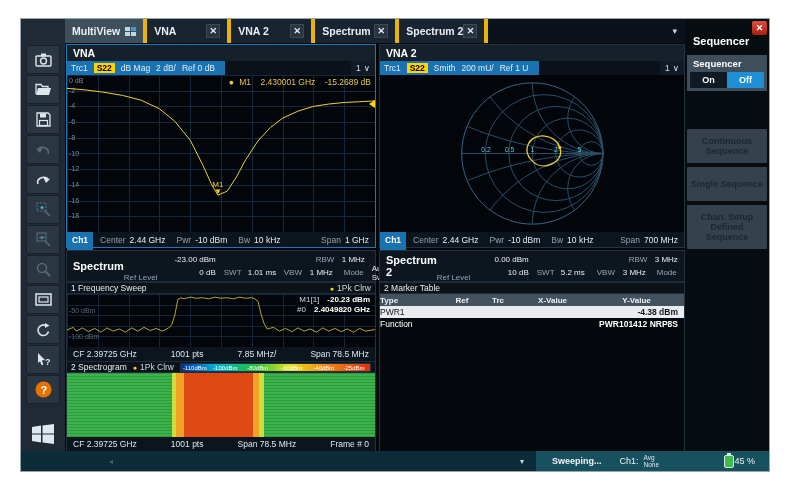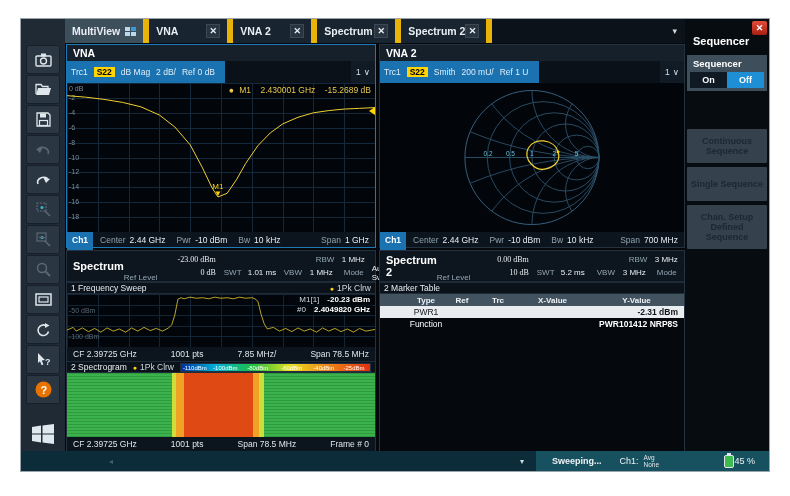--- a/index.html
+++ b/index.html
@@ -9,39 +9,39 @@
   
   .toolbar { position: absolute; left: 0; top: 0; width: 44px; bottom: 20px; background: #1f2a35; display: flex; flex-direction: column; align-items: center; padding-top: 26px; }
   .tool { width: 34px; height: 29px; background: #2a3642; border: 1px solid #17202a; border-radius: 2px; margin-bottom: 1px; display: flex; align-items: center; justify-content: center; color: #dfe7ec; }
   .tool.dis { color: #5a6975; }
   .tool svg { display: block; }
   .tool.help { background: #2a3642; }
   .win-logo { position: absolute; bottom: 4px; left: 7px; width: 30px; height: 26px; display: flex; align-items: center; justify-content: center; }
 
   
   .tabbar { position: absolute; left: 44px; top: 0; right: 84px; height: 24px; background: #0b1219; display: flex; align-items: stretch; }
-  .tab { display: flex; align-items: center; padding: 0 7px; background: #18242f; border-right: 6px solid #eab308; color: #e8eef3; font-size: 10.5px; font-weight: bold; min-width: 84px; }
+  .tab { display: flex; align-items: center; padding: 0 7px; background: #18242f; border-right: 4px solid #eab308; color: #e8eef3; font-size: 10.5px; font-weight: bold; min-width: 84px; }
   .tab.active { background: #3e4f5c; min-width: 76px; }
   .tab .x { margin-left: auto; width: 14px; height: 14px; background: #28343f; border: 1px solid #3c4954; color: #e8eef3; font-size: 9px; line-height: 12px; text-align: center; font-weight: bold; }
   .mv-ico { display: inline-grid; grid-template-columns: 5px 5px; grid-gap: 1px; margin-left: 5px; }
   .mv-ico i { width: 5px; height: 4px; background: #bcd8ea; }
   .mv-ico i:nth-child(2) { background: #3d9bd1; }
   .tab-overflow { margin-left: auto; color: #cfd9e0; font-size: 9px; align-self: center; padding-right: 8px; }
 
   
   .main { position: absolute; left: 44px; top: 24px; right: 84px; bottom: 20px; background: #04070b; }
   .win { position: absolute; background: #05080d; border: 1px solid #243240; display: flex; flex-direction: column; }
   .win.focus { border-color: #1d7ab8; }
   #w-vna { left: 1px; top: 1px; width: 310px; height: 204px; }
   #w-vna2 { left: 314px; top: 1px; width: 306px; height: 204px; }
   #w-spec { left: 1px; top: 207px; width: 310px; height: 202px; }
   #w-spec2 { left: 314px; top: 207px; width: 306px; height: 202px; }
 
   .wtitle { height: 16px; background: #15202b; color: #fff; font-size: 10.5px; font-weight: bold; line-height: 16px; padding-left: 6px; }
-  .thdr { height: 22px; background: #0a1118; display: flex; align-items: stretch; font-size: 8.5px; color: #dfeef8; text-align: center; }
+  .thdr { height: 14px; background: #0a1118; display: flex; align-items: stretch; font-size: 8.5px; color: #dfeef8; text-align: center; }
   .ttag { display: flex; align-items: center; background: #1a72b0; padding: 0 4px; }
   .ttag span { margin-right: 6px; white-space: nowrap; }
   .ttag .prm { background: #ffd400; color: #000; font-weight: bold; padding: 0 3px; }
   .tsel { margin-left: auto; display: flex; align-items: center; color: #cfe0ec; padding: 0 5px; background: #101b26; font-size: 8.5px; }
   .tsel b { margin-right: 3px; font-weight: normal; }
 
   .plot { flex: 1; position: relative; background: #02050a; overflow: hidden;
     background-image: repeating-linear-gradient(to bottom, #13283a 0, #13283a 1px, transparent 1px, transparent 10%),
                       repeating-linear-gradient(to right, #13283a 0, #13283a 1px, transparent 1px, transparent 10%); }
   .plot svg.trace { position: absolute; inset: 0; width: 100%; height: 100%; }
@@ -58,21 +58,21 @@
   .fp.last { margin-left: auto; margin-right: 0; }
 
   .smith-wrap { position: absolute; inset: 0; display: flex; align-items: center; justify-content: center; }
   .smith { height: 100%; }
 
   
   .shdr { height: 31px; background: #0d151e; border-bottom: 1px solid #1d2b38; display: flex; font-size: 8px; color: #93a7b4; }
   .sname { width: 80px; display: flex; align-items: center; padding-left: 6px; color: #fff; font-size: 11px; font-weight: bold; }
   .srows { flex: 1; display: flex; flex-direction: column; justify-content: center; }
   .srow { display: flex; height: 13px; align-items: center; }
-  .sl { width: 38px; margin-top: 36px; } .sv { width: 54px; text-align: right; color: #e8eef3; font-family: Liberation Serif, serif; }
+  .sl { width: 38px; margin-top: 36px; } .sv { width: 54px; text-align: right; color: #e8eef3; }
   .sl2 { width: 24px; margin-left: 8px; } .sv2 { width: 36px; color: #e8eef3; }
   .sl3 { width: 26px; } .sv3 { width: 34px; color: #e8eef3; }
   .sl4 { width: 28px; } .sv4 { flex: 1; color: #e8eef3; }
   .gap56 { width: 32px; }
 
   .bar { height: 12px; background: #0b1219; border-top: 1px solid #1f2d3a; border-bottom: 1px solid #1f2d3a; display: flex; align-items: center; font-size: 8.5px; color: #e8eef3; padding: 0 4px; }
   .bar .dot { color: #ffd400; margin-left: auto; font-size: 7px; }
   .bar .tag { color: #cfd9e0; margin-left: 3px; }
 
   .spec-plot { height: 53px; position: relative; background: #02050a; overflow: hidden;
@@ -91,21 +91,21 @@
   .spectro { flex: 1; position: relative;
     background:
       linear-gradient(to right, rgba(0,0,0,0) 0 34%, #cddd3a 34% 35.5%, #f0a224 35.5% 38%, #df4a14 38% 60.5%, #f0a224 60.5% 62.5%, #cddd3a 62.5% 64%, rgba(0,0,0,0) 64%),
       repeating-linear-gradient(to bottom, rgba(10,80,25,.25) 0 1px, transparent 1px 3px),
       #3cb24c; }
 
   
   .mt-head { height: 12px; display: flex; background: #42525e; color: #eef3f7; font-size: 8px; font-weight: bold; align-items: center; text-align: center; }
   .mt-row { height: 12px; display: flex; font-size: 8.5px; color: #fff; align-items: center; }
   .mt-row.sel { background: #e9edef; color: #10161c; }
-  .c-type { width: 64px; text-align: center; padding-left: 28px; } .c-ref { width: 36px; text-align: center; } .c-trc { width: 36px; text-align: center; }
+  .c-type { width: 64px; text-align: left; } .c-ref { width: 36px; text-align: center; } .c-trc { width: 36px; text-align: center; }
   .c-x { flex: 1; text-align: center; } .c-y { flex: 1.3; text-align: right; padding-right: 6px; }
   .mt-row .c-y { font-weight: bold; }
   .mt-empty { flex: 1; background: #05080d; }
 
   
   .sidebar { position: absolute; right: 0; top: 0; width: 84px; bottom: 20px; background: #070c11; }
   .sb-close { position: absolute; top: 2px; right: 2px; width: 15px; height: 14px; background: linear-gradient(#e34b3a, #a81f12); color: #fff; font-size: 9px; font-weight: bold; text-align: center; line-height: 14px; border-radius: 2px; }
   .sb-title { position: absolute; top: 16px; left: 8px; color: #fff; font-size: 11px; font-weight: bold; }
   .sb-group { position: absolute; top: 36px; left: 2px; right: 2px; background: #3e4e5a; padding-bottom: 3px; }
   .sb-glabel { color: #fff; font-size: 9.5px; font-weight: bold; padding: 3px 0 3px 6px; }
@@ -467,21 +467,21 @@
         <span class="c-ref">Ref</span>
         <span class="c-trc">Trc</span>
         <span class="c-x">X-Value</span>
         <span class="c-y" style="text-align:center;padding-right:0">Y-Value</span>
       </div>
       <div class="mt-row sel">
         <span class="c-type">PWR1</span>
         <span class="c-ref"></span>
         <span class="c-trc"></span>
         <span class="c-x"></span>
-        <span class="c-y">-2.31 dBm</span>
+        <span class="c-y">-4.38 dBm</span>
       </div>
       <div class="mt-row">
         <span class="c-type">Function</span>
         <span class="c-ref"></span>
         <span class="c-trc"></span>
         <span class="c-x"></span>
         <span class="c-y">PWR101412 NRP8S</span>
       </div>
       <div class="mt-empty"></div>
     </div>

